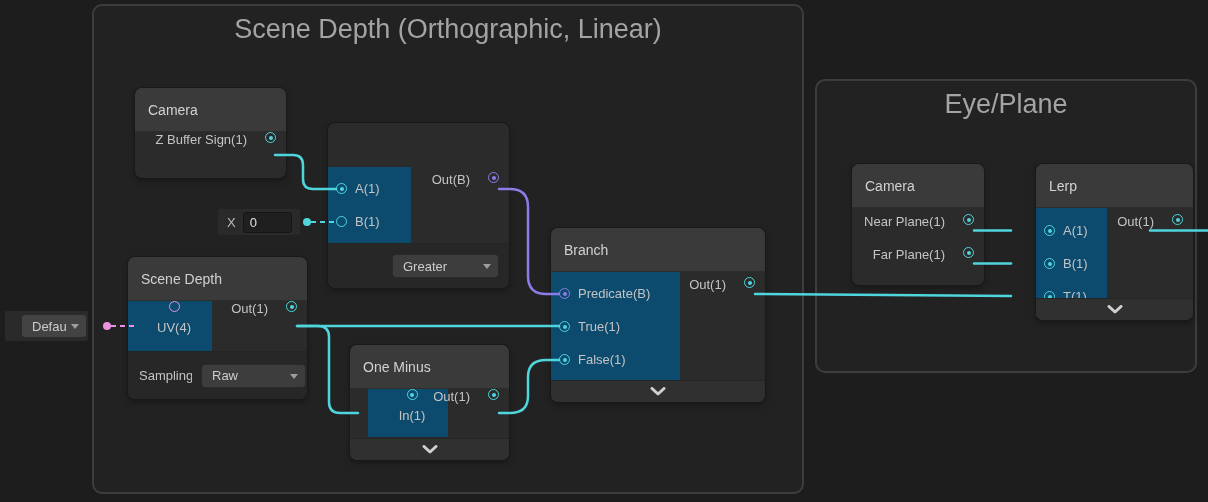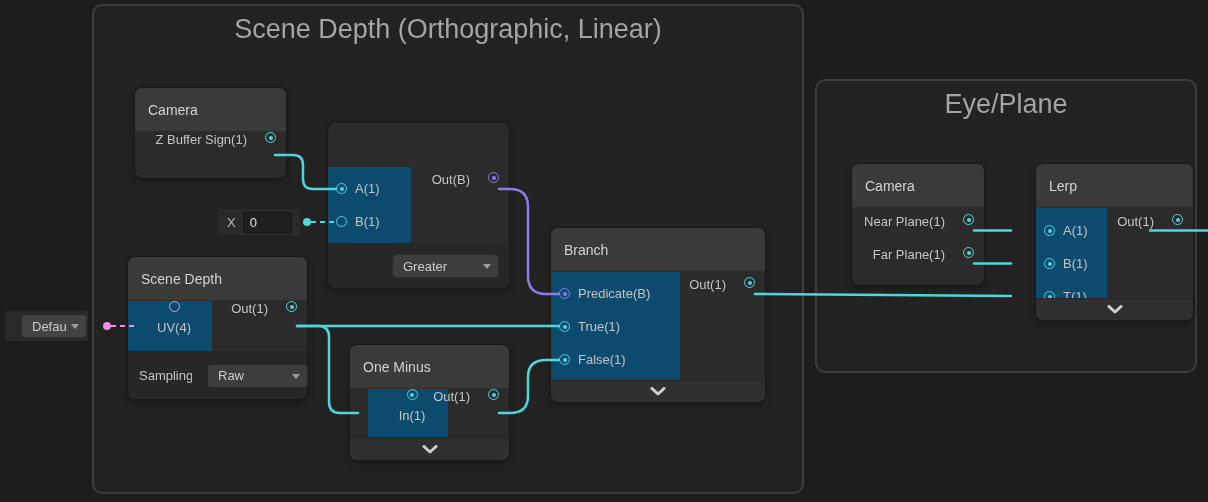--- a/index.html
+++ b/index.html
@@ -145,21 +145,21 @@
     <div class="colout" style="left:84px;top:44px;right:0;height:50px;">
       <div class="prow-out centered">
         <span class="plabel">Out(1)</span>
         <span class="port">
             <i></i>
           </span>
       </div>
     </div>
     <div class="nbottom" style="top:94px;height:48px;padding-left:11px;">
       <span class="plabel" style="max-width:53px;overflow:hidden;flex:none;">Sampling</span>
-      <div class="dropdown" style="width:103px;margin-left:16px;align-items:center;">
+      <div class="dropdown" style="width:103px;margin-left:10px;align-items:center;">
         <span class="dtext">Raw</span>
         <span class="tri"></span>
       </div>
     </div>
   </div>
 
   <div class="inline-box" style="left:5px;top:311px;width:83px;height:30px;">
     <div class="dropdown" style="width:64px;margin-left:17px;background:#434343;">
       <span class="dtext" style="max-width:42px;">Default</span>
       <span class="tri"></span>

